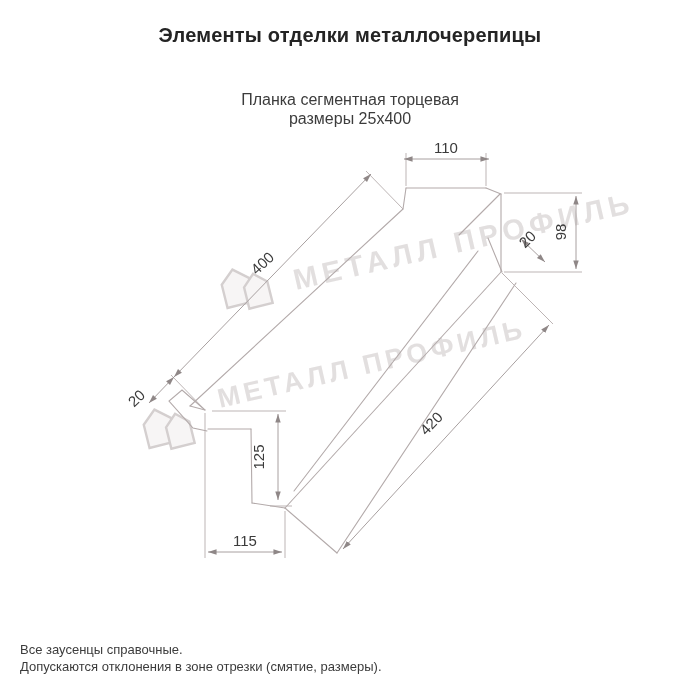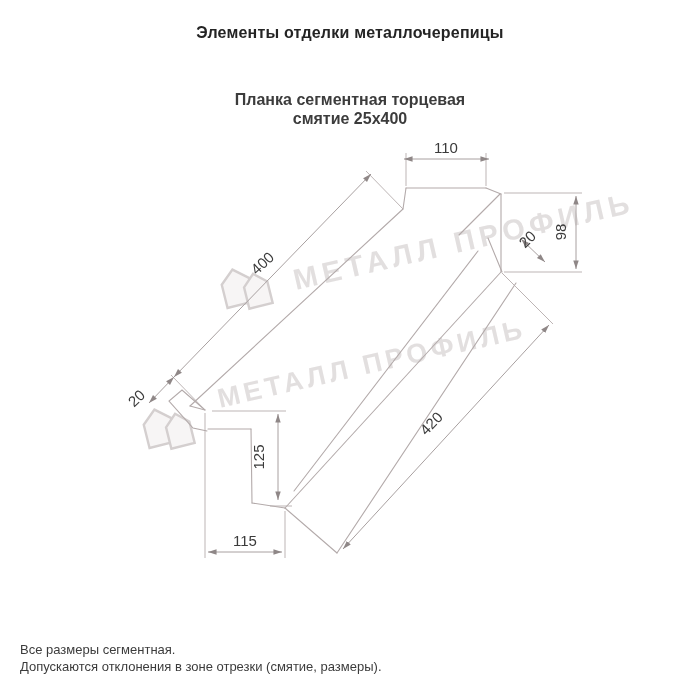--- a/index.html
+++ b/index.html
@@ -2,25 +2,25 @@
 <html><head>
 <meta charset="utf-8">
 <style>
   html,body{margin:0;padding:0;}
   body{
     width:700px;height:700px;position:relative;background:#ffffff;overflow:hidden;
     font-family:"Liberation Sans", sans-serif;
   }
   .page-title{
     position:absolute;top:24px;left:0;width:700px;text-align:center;
-    font-size:16px;font-weight:bold;color:#242424;letter-spacing:.2px;
+    font-size:20px;font-weight:bold;color:#242424;letter-spacing:.2px;
   }
   .product-name{
     position:absolute;top:90px;left:0;width:700px;text-align:center;
-    font-size:16px;color:#3c3c3c;line-height:19px;font-weight:bold;
+    font-size:16px;color:#3c3c3c;line-height:19px;
   }
   .drawing-stage{position:absolute;top:0;left:0;width:700px;height:700px;}
   .footnotes{
     position:absolute;top:641px;left:20px;width:660px;
     font-size:13px;color:#3c3c3c;line-height:17px;
   }
   svg text.dim{
     font-family:"Liberation Sans", sans-serif;
     font-size:15px;fill:#3b3b3b;
   }
@@ -29,21 +29,21 @@
     font-weight:bold;fill:#dedada;opacity:.85;
   }
 </style>
 </head>
 <body>
 
 <div class="page-title">Элементы отделки металлочерепицы</div>
 
 <div class="product-name">
   <div>Планка сегментная торцевая</div>
-  <div>смятие 25х400</div>
+  <div>размеры 25х400</div>
 </div>
 
 <div class="drawing-stage">
 <svg width="700" height="700" viewBox="0 0 700 700" xmlns="http://www.w3.org/2000/svg">
   <defs>
     <marker id="arr" viewBox="0 0 10 10" refX="9.5" refY="5" markerWidth="9" markerHeight="9" orient="auto-start-reverse">
       <path d="M0,2 L9.5,5 L0,8 Z" fill="#8f8787"></path>
     </marker>
   </defs>
 
@@ -113,15 +113,15 @@
     <text class="dim" transform="translate(266,267) rotate(-43)" text-anchor="middle">400</text>
     <text class="dim" transform="translate(140,402) rotate(-43)" text-anchor="middle">20</text>
     <text class="dim" transform="translate(435,427) rotate(-46)" text-anchor="middle">420</text>
     <text class="dim" transform="translate(264,457) rotate(-90)" text-anchor="middle">125</text>
     <text class="dim" x="245" y="546" text-anchor="middle">115</text>
   </g>
 </svg>
 </div>
 
 <div class="footnotes">
-  <div>Все размеры сегментная.</div>
+  <div>Все заусенцы справочные.</div>
   <div>Допускаются отклонения в зоне отрезки (смятие, размеры).</div>
 </div>
 
 </body></html>

